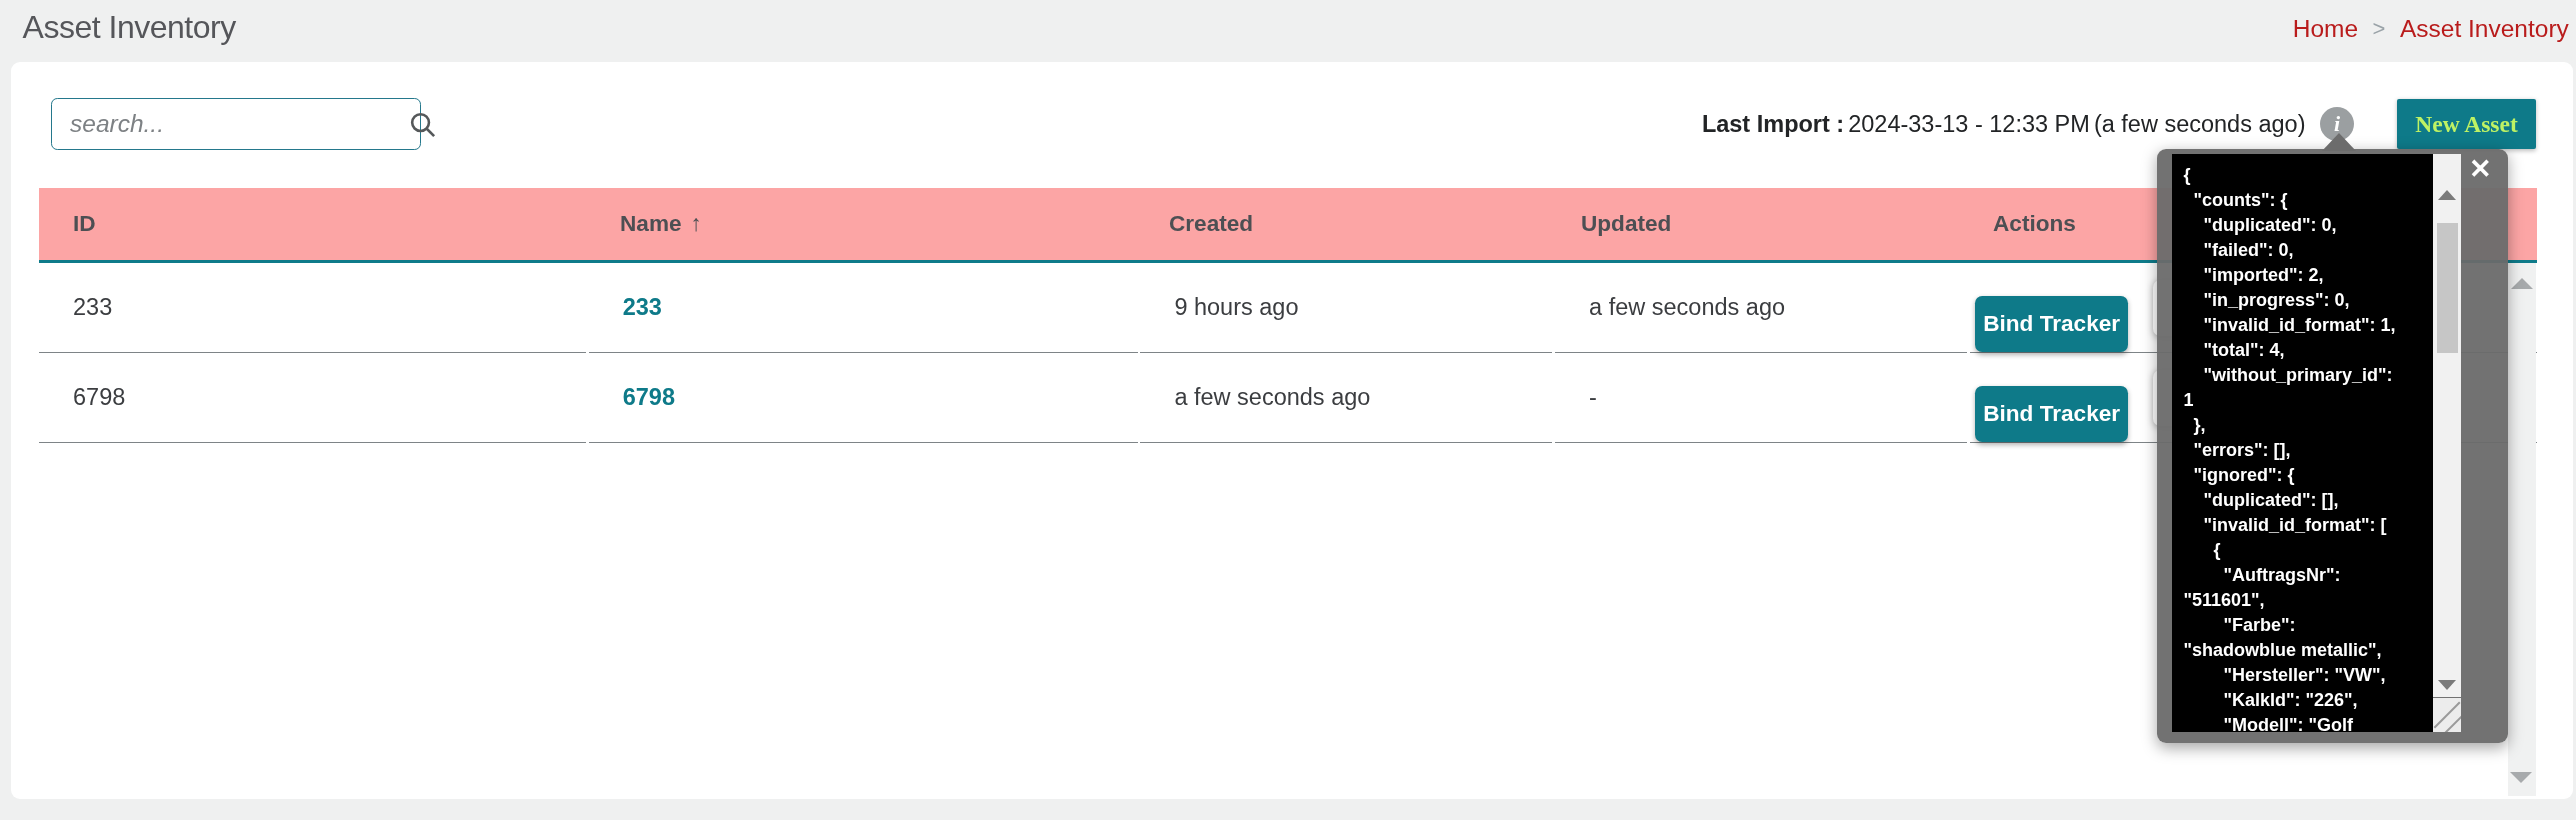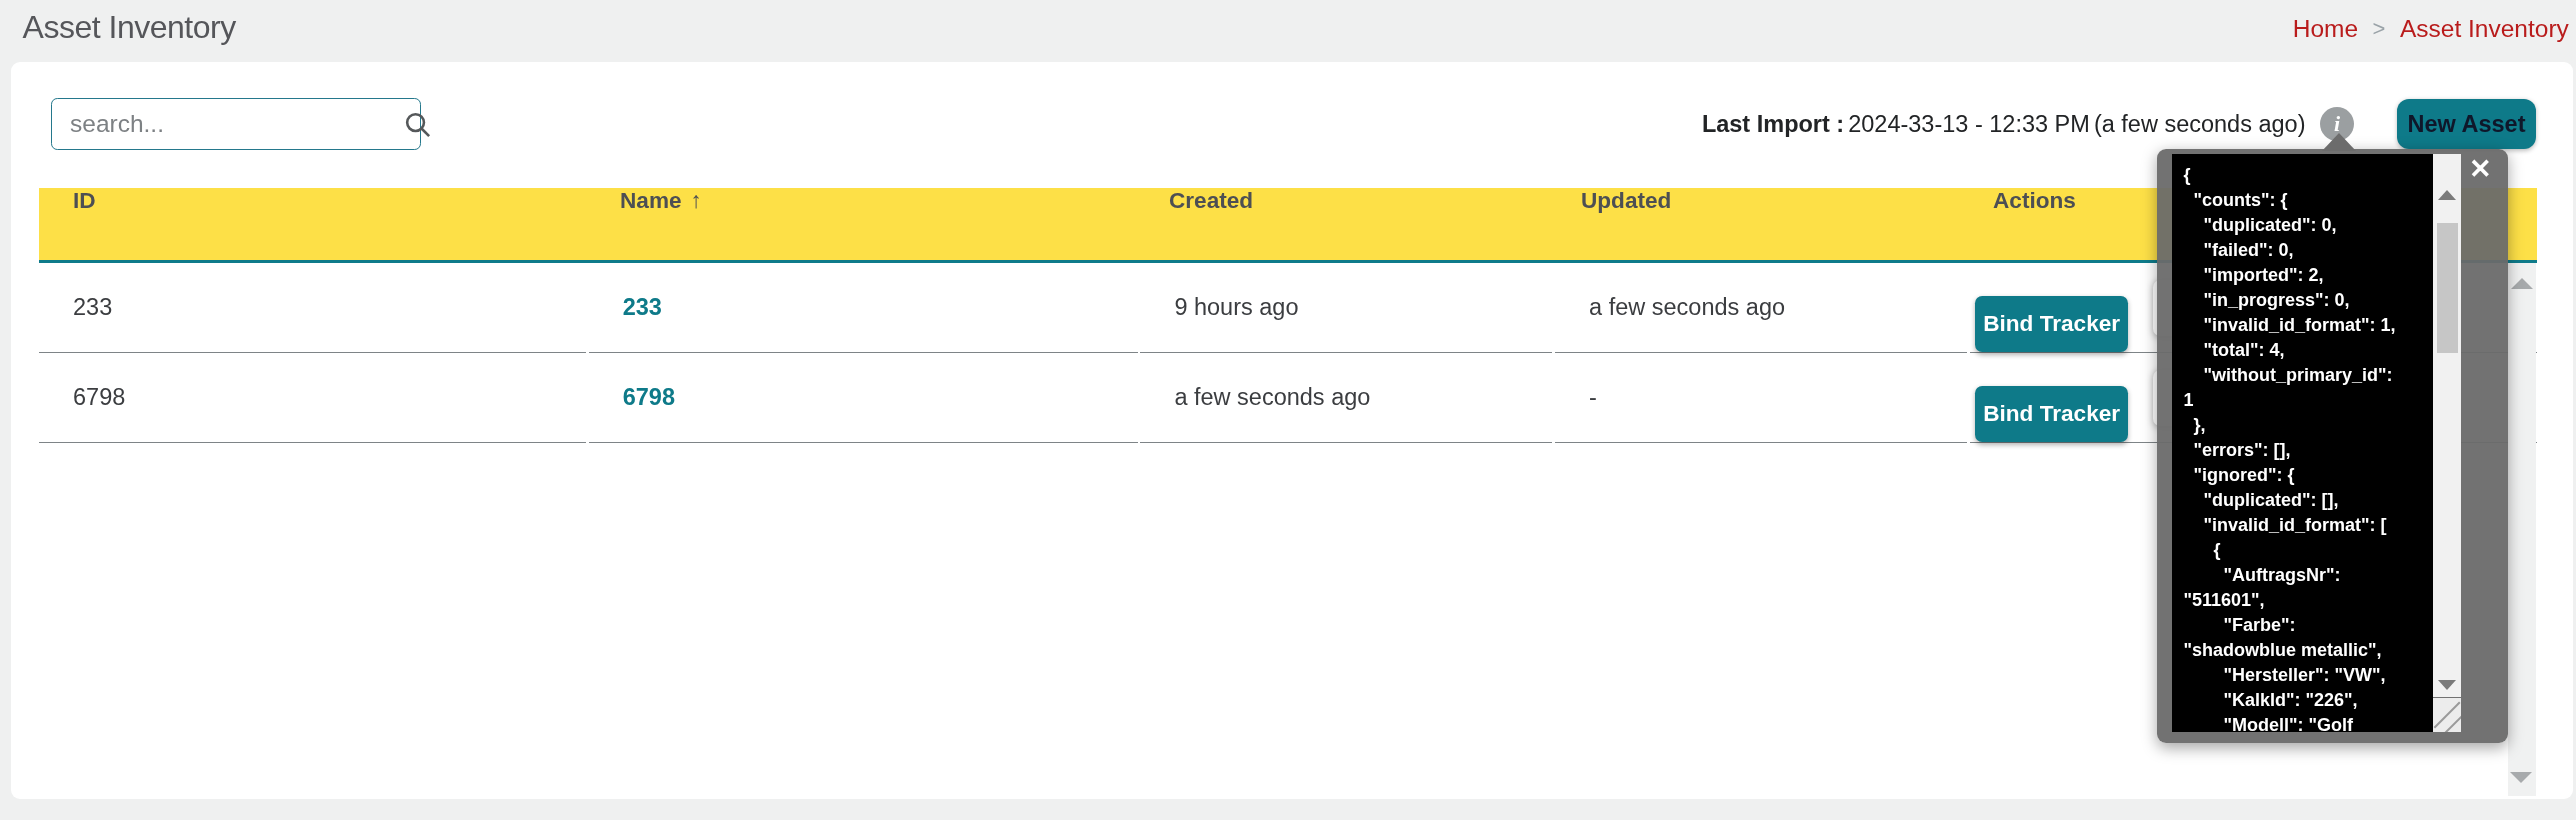--- a/index.html
+++ b/index.html
@@ -32,50 +32,50 @@
 
   
   .search-wrap {
     position:absolute; left:40px; top:36px; width:370px; height:52px;
     border:1.8px solid #24788c; border-radius:6.3px; background:#fff;
     display:flex; align-items:center;
   }
   .search-input {
     border:none; outline:none; flex:1; height:100%; background:transparent;
     font-family:"Liberation Sans", sans-serif;
-    font-size:24.5px; color:#3b3d40; padding:0 11px 0 18px;
+    font-size:24.5px; color:#3b3d40; padding:0 11px 0 18px;font-style:italic;
   }
   .search-input::placeholder { color:#7d8184; }
   .search-icon { width:42px; height:42px; flex:0 0 auto; margin-right:5.4px; display:flex; align-items:center; justify-content:center; }
 
   .toolbar-right {
     position:absolute; top:36px; right:37px; height:52px;
     display:flex; align-items:center;
   }
   .last-import { font-size:23.5px; color:#222426; display:flex; gap:4px; align-items:baseline; white-space:nowrap; }
   .last-import .lbl { font-weight:bold; }
   .info-icon {
     width:34px; height:34px; border-radius:50%; background:#9b9fa1;
     color:#ffffff; font-size:22px; font-weight:bold; font-style:italic;
     display:flex; align-items:center; justify-content:center;
     margin:0 43px 0 14.5px; cursor:pointer; flex:0 0 auto;
     font-family:"Liberation Serif", serif;
   }
   .btn-new-asset {
-    width:139px; height:50px; border:none; border-radius:12px;
-    background:#0e7a89; color:#0f172a; font-weight:bold; font-size:23.5px;
-    font-family:Liberation Sans, sans-serif; cursor:pointer;
+    width:139px; height:50px; border:none; border-radius:2px;
+    background:#0e7a89; color:#bef264; font-weight:bold; font-size:23.5px;
+    font-family:Liberation Serif, serif; cursor:pointer;
     box-shadow:0 1.8px 4.5px rgba(0,0,0,0.25);
   }
 
   
   .table-area { position:absolute; left:28px; top:126px; right:36px; bottom:3.6px; }
   .thead {
-    display:flex; height:75px; background:#fde047;
-    border-bottom:3.6px solid #0f7b8a; align-items:flex-start;
+    display:flex; height:75px; background:#fca5a5;
+    border-bottom:3.6px solid #0f7b8a; align-items:center;
     font-weight:bold; font-size:22.6px; color:#4d4f53;
   }
   .th { padding-left:34px; display:flex; align-items:center; gap:9px; }
   .col-id      { width:547px; flex:0 0 auto; }
   .col-name    { width:549px; flex:0 0 auto; }
   .col-created { width:412px; flex:0 0 auto; }
   .col-updated { width:412px; flex:0 0 auto; }
   .col-actions { flex:1 1 auto; }
   .sort-arrow { font-size:22.6px; color:#4d4f53; font-weight:normal; }
 

